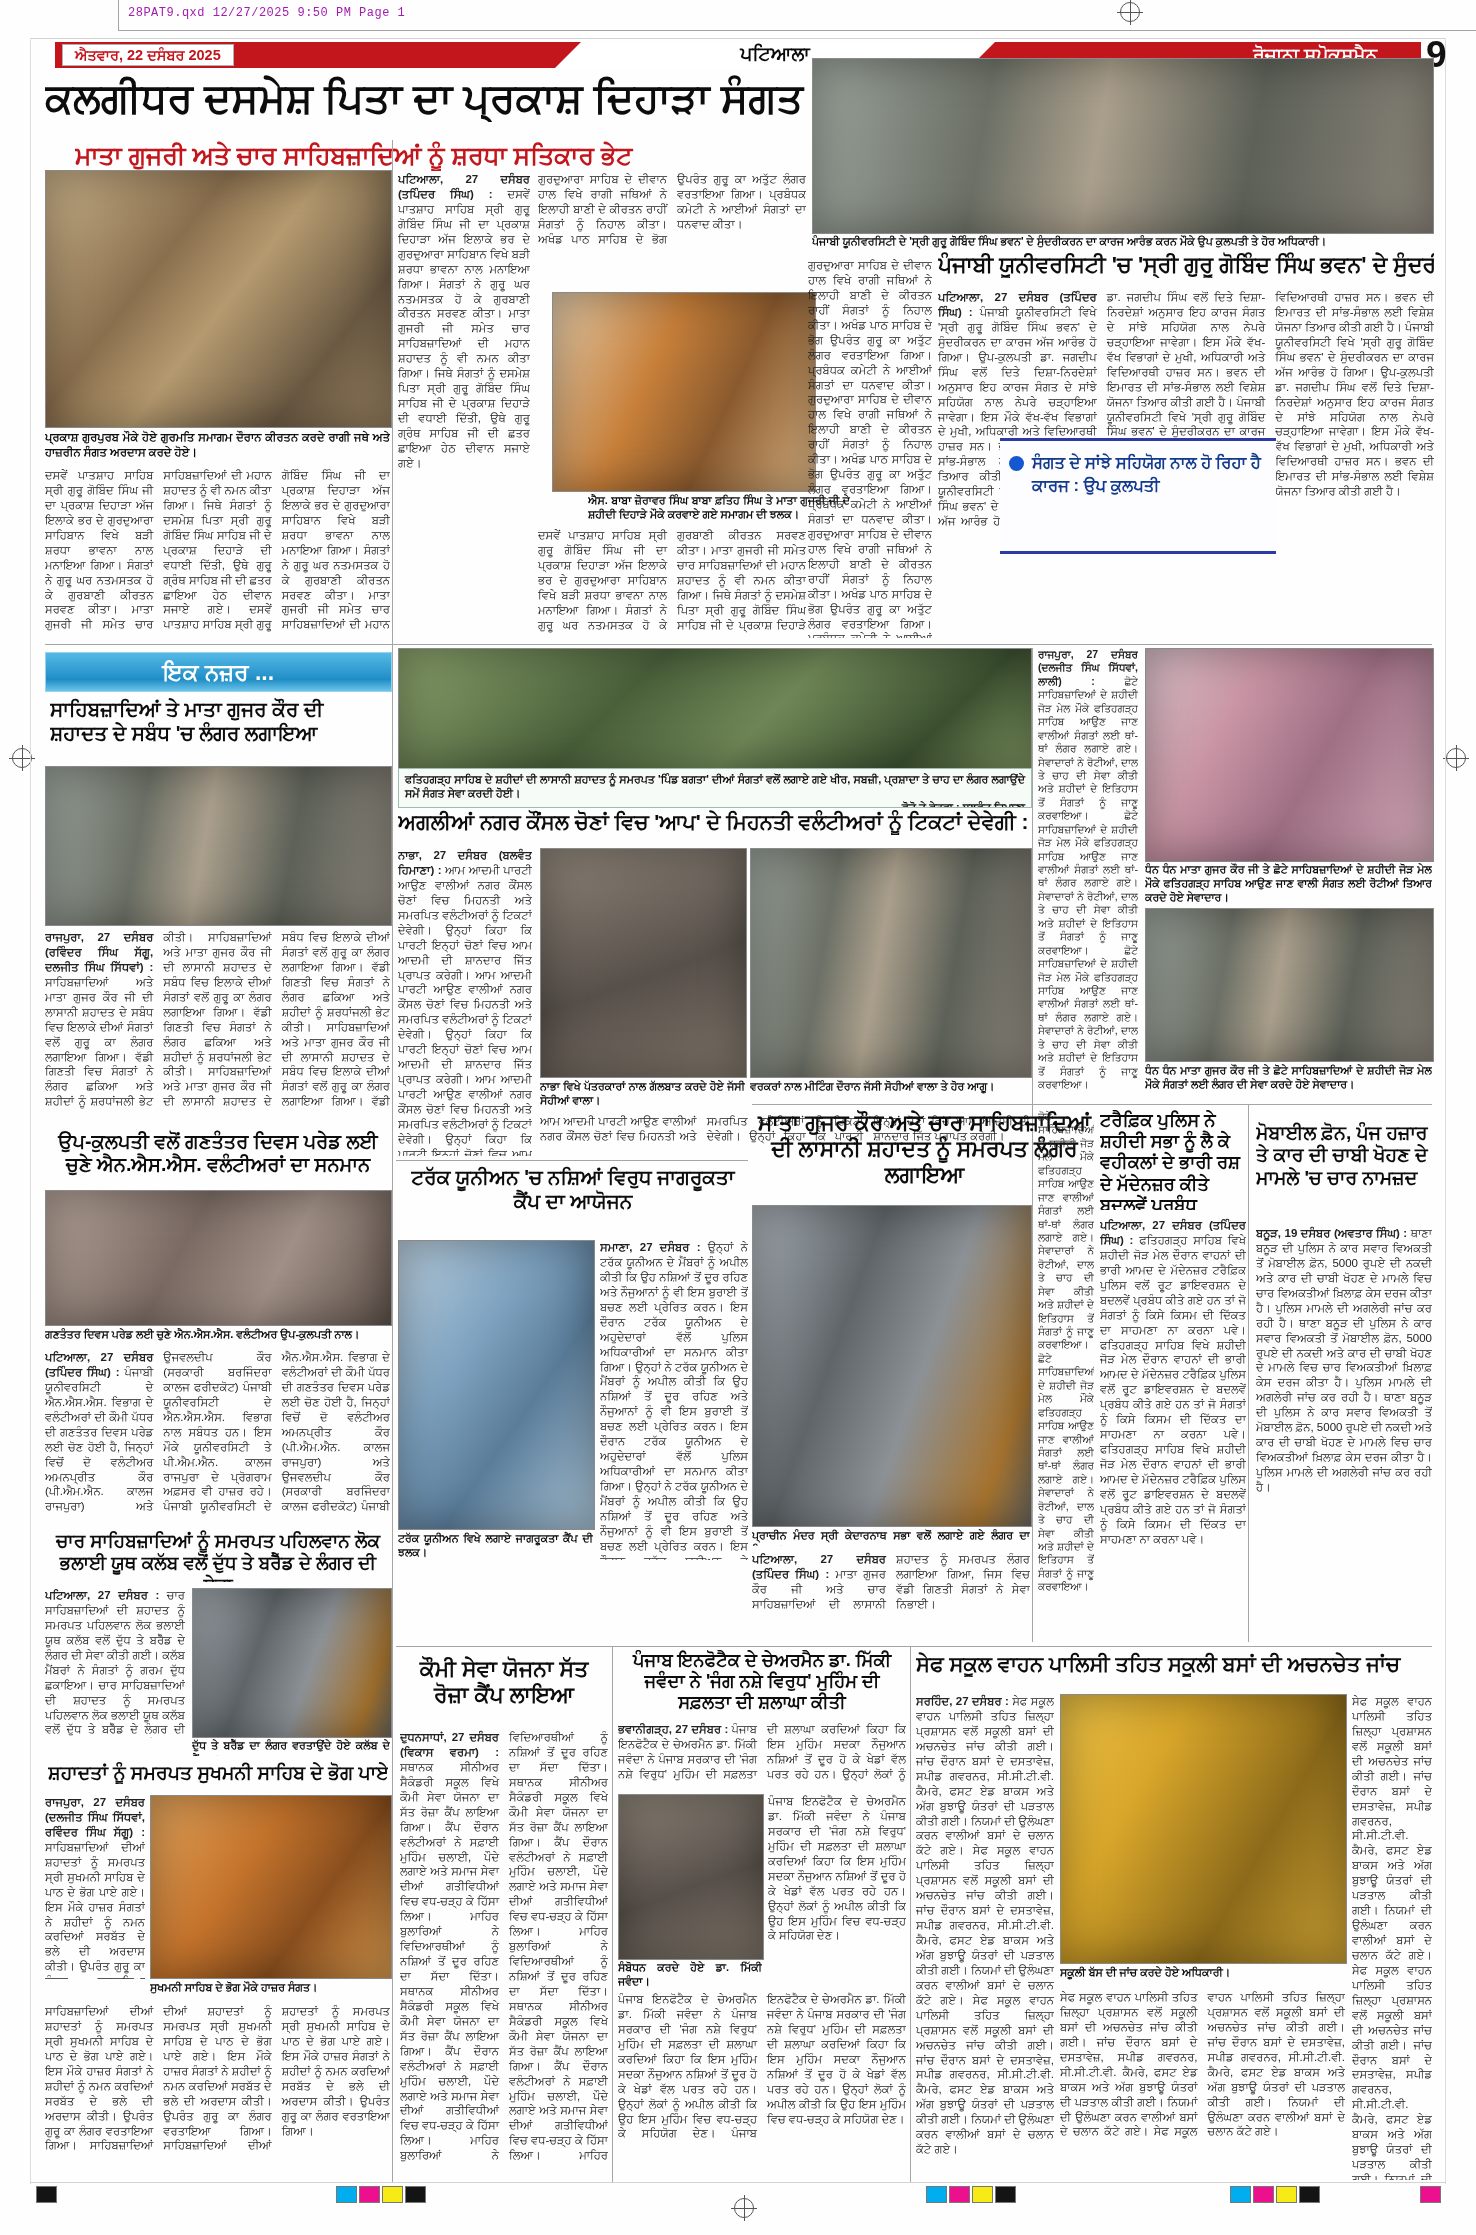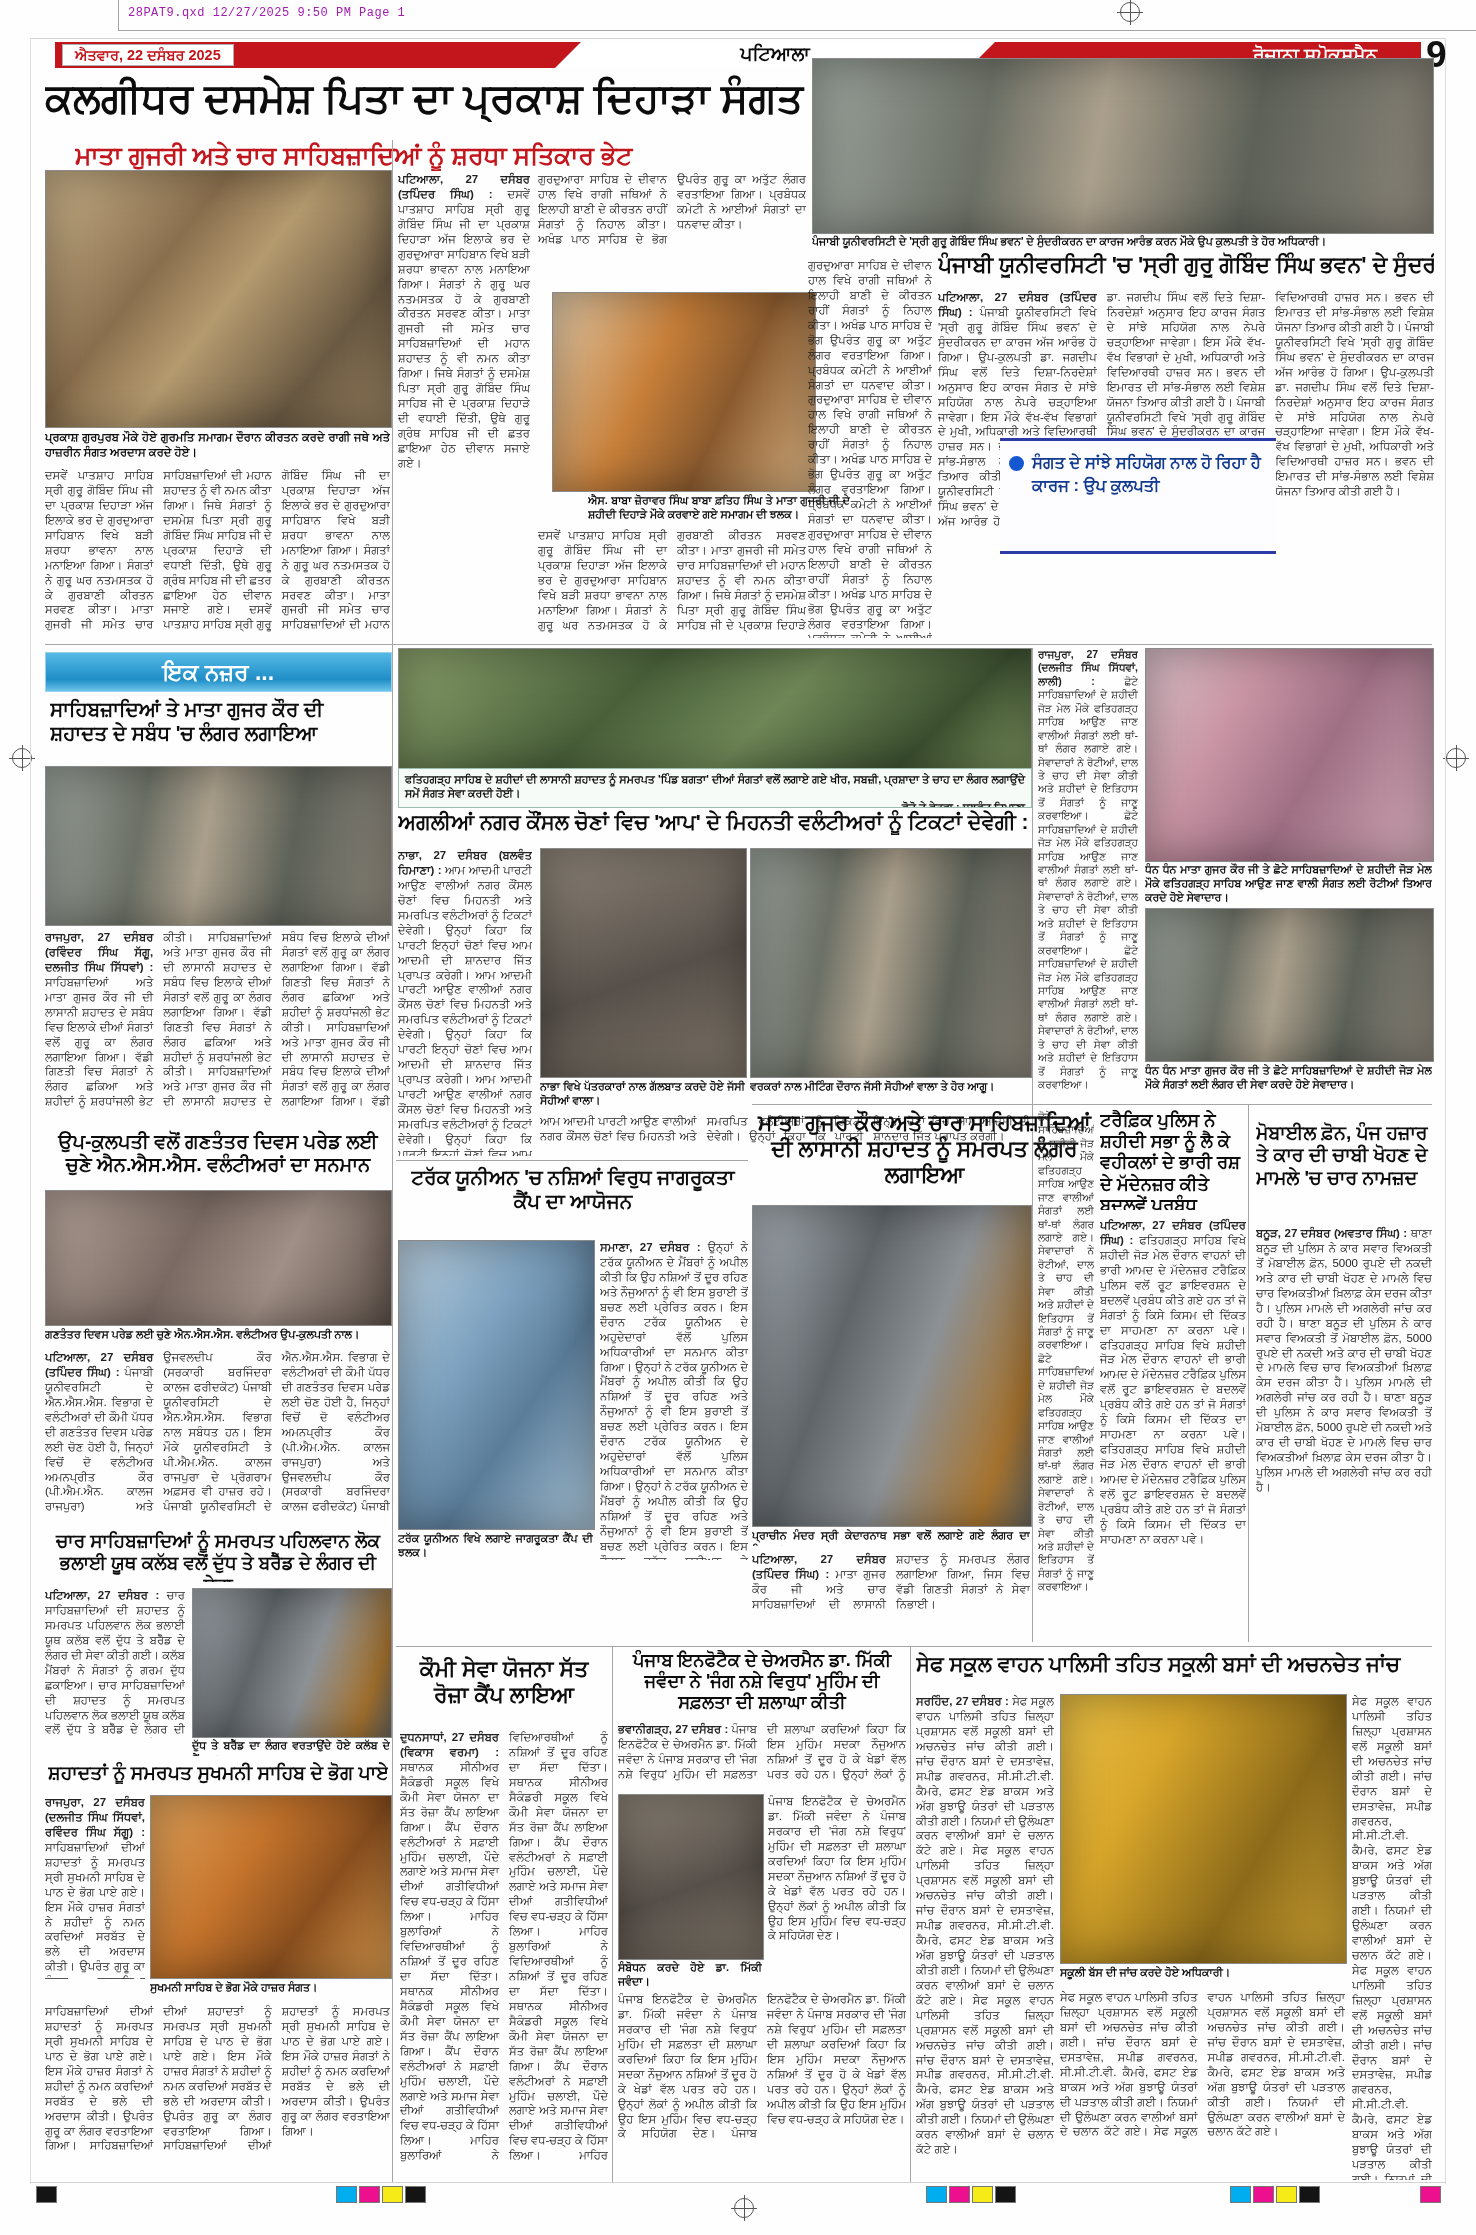--- a/index.html
+++ b/index.html
@@ -195,21 +195,21 @@
   <div class="hr" style="left:1035px;top:1104px;width:397px;"></div>
   <div class="vr" style="left:1248px;top:1104px;height:538px;"></div>
   <div class="abs body-txt body-sm" style="left:1038px;top:1110px;width:56px;height:528px;">ਛੋਟੇ ਸਾਹਿਬਜ਼ਾਦਿਆਂ ਦੇ ਸ਼ਹੀਦੀ ਜੋੜ ਮੇਲ ਮੌਕੇ ਫਤਿਹਗੜ੍ਹ ਸਾਹਿਬ ਆਉਣ ਜਾਣ ਵਾਲੀਆਂ ਸੰਗਤਾਂ ਲਈ ਥਾਂ-ਥਾਂ ਲੰਗਰ ਲਗਾਏ ਗਏ। ਸੇਵਾਦਾਰਾਂ ਨੇ ਰੋਟੀਆਂ, ਦਾਲ ਤੇ ਚਾਹ ਦੀ ਸੇਵਾ ਕੀਤੀ ਅਤੇ ਸ਼ਹੀਦਾਂ ਦੇ ਇਤਿਹਾਸ ਤੋਂ ਸੰਗਤਾਂ ਨੂੰ ਜਾਣੂ ਕਰਵਾਇਆ। ਛੋਟੇ ਸਾਹਿਬਜ਼ਾਦਿਆਂ ਦੇ ਸ਼ਹੀਦੀ ਜੋੜ ਮੇਲ ਮੌਕੇ ਫਤਿਹਗੜ੍ਹ ਸਾਹਿਬ ਆਉਣ ਜਾਣ ਵਾਲੀਆਂ ਸੰਗਤਾਂ ਲਈ ਥਾਂ-ਥਾਂ ਲੰਗਰ ਲਗਾਏ ਗਏ। ਸੇਵਾਦਾਰਾਂ ਨੇ ਰੋਟੀਆਂ, ਦਾਲ ਤੇ ਚਾਹ ਦੀ ਸੇਵਾ ਕੀਤੀ ਅਤੇ ਸ਼ਹੀਦਾਂ ਦੇ ਇਤਿਹਾਸ ਤੋਂ ਸੰਗਤਾਂ ਨੂੰ ਜਾਣੂ ਕਰਵਾਇਆ।</div>
   <div class="abs hl" style="left:1100px;top:1110px;width:146px;height:100px;font-size:18px;">ਟਰੈਫ਼ਿਕ ਪੁਲਿਸ ਨੇ ਸ਼ਹੀਦੀ ਸਭਾ ਨੂੰ ਲੈ ਕੇ ਵਹੀਕਲਾਂ ਦੇ ਭਾਰੀ ਰਸ਼ ਦੇ ਮੱਦੇਨਜ਼ਰ ਕੀਤੇ ਬਦਲਵੇਂ ਪ੍ਰਬੰਧ</div>
   <div class="abs body-txt" style="left:1100px;top:1218px;width:146px;height:420px;">
     <span class="dl">ਪਟਿਆਲਾ, 27 ਦਸੰਬਰ (ਤਪਿੰਦਰ ਸਿੰਘ) :</span>
     <span>ਫਤਿਹਗੜ੍ਹ ਸਾਹਿਬ ਵਿਖੇ ਸ਼ਹੀਦੀ ਜੋੜ ਮੇਲ ਦੌਰਾਨ ਵਾਹਨਾਂ ਦੀ ਭਾਰੀ ਆਮਦ ਦੇ ਮੱਦੇਨਜ਼ਰ ਟਰੈਫ਼ਿਕ ਪੁਲਿਸ ਵਲੋਂ ਰੂਟ ਡਾਇਵਰਸ਼ਨ ਦੇ ਬਦਲਵੇਂ ਪ੍ਰਬੰਧ ਕੀਤੇ ਗਏ ਹਨ ਤਾਂ ਜੋ ਸੰਗਤਾਂ ਨੂੰ ਕਿਸੇ ਕਿਸਮ ਦੀ ਦਿੱਕਤ ਦਾ ਸਾਹਮਣਾ ਨਾ ਕਰਨਾ ਪਵੇ। ਫਤਿਹਗੜ੍ਹ ਸਾਹਿਬ ਵਿਖੇ ਸ਼ਹੀਦੀ ਜੋੜ ਮੇਲ ਦੌਰਾਨ ਵਾਹਨਾਂ ਦੀ ਭਾਰੀ ਆਮਦ ਦੇ ਮੱਦੇਨਜ਼ਰ ਟਰੈਫ਼ਿਕ ਪੁਲਿਸ ਵਲੋਂ ਰੂਟ ਡਾਇਵਰਸ਼ਨ ਦੇ ਬਦਲਵੇਂ ਪ੍ਰਬੰਧ ਕੀਤੇ ਗਏ ਹਨ ਤਾਂ ਜੋ ਸੰਗਤਾਂ ਨੂੰ ਕਿਸੇ ਕਿਸਮ ਦੀ ਦਿੱਕਤ ਦਾ ਸਾਹਮਣਾ ਨਾ ਕਰਨਾ ਪਵੇ। ਫਤਿਹਗੜ੍ਹ ਸਾਹਿਬ ਵਿਖੇ ਸ਼ਹੀਦੀ ਜੋੜ ਮੇਲ ਦੌਰਾਨ ਵਾਹਨਾਂ ਦੀ ਭਾਰੀ ਆਮਦ ਦੇ ਮੱਦੇਨਜ਼ਰ ਟਰੈਫ਼ਿਕ ਪੁਲਿਸ ਵਲੋਂ ਰੂਟ ਡਾਇਵਰਸ਼ਨ ਦੇ ਬਦਲਵੇਂ ਪ੍ਰਬੰਧ ਕੀਤੇ ਗਏ ਹਨ ਤਾਂ ਜੋ ਸੰਗਤਾਂ ਨੂੰ ਕਿਸੇ ਕਿਸਮ ਦੀ ਦਿੱਕਤ ਦਾ ਸਾਹਮਣਾ ਨਾ ਕਰਨਾ ਪਵੇ।</span>
   </div>
   <div class="abs hl" style="left:1256px;top:1122px;width:178px;height:96px;font-size:19px;">ਮੋਬਾਈਲ ਫ਼ੋਨ, ਪੰਜ ਹਜ਼ਾਰ ਤੇ ਕਾਰ ਦੀ ਚਾਬੀ ਖੋਹਣ ਦੇ ਮਾਮਲੇ 'ਚ ਚਾਰ ਨਾਮਜ਼ਦ</div>
   <div class="abs body-txt" style="left:1256px;top:1226px;width:176px;height:412px;">
-    <span class="dl">ਬਨੂੜ, 27 ਦਸੰਬਰ (ਅਵਤਾਰ ਸਿੰਘ) :</span>
+    <span class="dl">ਬਨੂੜ, 19 ਦਸੰਬਰ (ਅਵਤਾਰ ਸਿੰਘ) :</span>
     <span>ਥਾਣਾ ਬਨੂੜ ਦੀ ਪੁਲਿਸ ਨੇ ਕਾਰ ਸਵਾਰ ਵਿਅਕਤੀ ਤੋਂ ਮੋਬਾਈਲ ਫ਼ੋਨ, 5000 ਰੁਪਏ ਦੀ ਨਕਦੀ ਅਤੇ ਕਾਰ ਦੀ ਚਾਬੀ ਖੋਹਣ ਦੇ ਮਾਮਲੇ ਵਿਚ ਚਾਰ ਵਿਅਕਤੀਆਂ ਖ਼ਿਲਾਫ਼ ਕੇਸ ਦਰਜ ਕੀਤਾ ਹੈ। ਪੁਲਿਸ ਮਾਮਲੇ ਦੀ ਅਗਲੇਰੀ ਜਾਂਚ ਕਰ ਰਹੀ ਹੈ। ਥਾਣਾ ਬਨੂੜ ਦੀ ਪੁਲਿਸ ਨੇ ਕਾਰ ਸਵਾਰ ਵਿਅਕਤੀ ਤੋਂ ਮੋਬਾਈਲ ਫ਼ੋਨ, 5000 ਰੁਪਏ ਦੀ ਨਕਦੀ ਅਤੇ ਕਾਰ ਦੀ ਚਾਬੀ ਖੋਹਣ ਦੇ ਮਾਮਲੇ ਵਿਚ ਚਾਰ ਵਿਅਕਤੀਆਂ ਖ਼ਿਲਾਫ਼ ਕੇਸ ਦਰਜ ਕੀਤਾ ਹੈ। ਪੁਲਿਸ ਮਾਮਲੇ ਦੀ ਅਗਲੇਰੀ ਜਾਂਚ ਕਰ ਰਹੀ ਹੈ। ਥਾਣਾ ਬਨੂੜ ਦੀ ਪੁਲਿਸ ਨੇ ਕਾਰ ਸਵਾਰ ਵਿਅਕਤੀ ਤੋਂ ਮੋਬਾਈਲ ਫ਼ੋਨ, 5000 ਰੁਪਏ ਦੀ ਨਕਦੀ ਅਤੇ ਕਾਰ ਦੀ ਚਾਬੀ ਖੋਹਣ ਦੇ ਮਾਮਲੇ ਵਿਚ ਚਾਰ ਵਿਅਕਤੀਆਂ ਖ਼ਿਲਾਫ਼ ਕੇਸ ਦਰਜ ਕੀਤਾ ਹੈ। ਪੁਲਿਸ ਮਾਮਲੇ ਦੀ ਅਗਲੇਰੀ ਜਾਂਚ ਕਰ ਰਹੀ ਹੈ।</span>
   </div>
 
   <div class="hr" style="left:396px;top:1646px;width:1036px;"></div>
   <div class="vr" style="left:612px;top:1646px;height:536px;"></div>
   <div class="vr" style="left:910px;top:1646px;height:536px;"></div>
 
   <div class="abs hl hl-center" style="left:400px;top:1656px;width:208px;height:66px;font-size:22px;">ਕੌਮੀ ਸੇਵਾ ਯੋਜਨਾ ਸੱਤ ਰੋਜ਼ਾ ਕੈਂਪ ਲਾਇਆ</div>
   <div class="abs body-txt cols2" style="left:400px;top:1730px;width:208px;height:448px;">
     <span class="dl">ਦੁਧਨਸਾਧਾਂ, 27 ਦਸੰਬਰ (ਵਿਕਾਸ ਵਰਮਾ) :</span>

